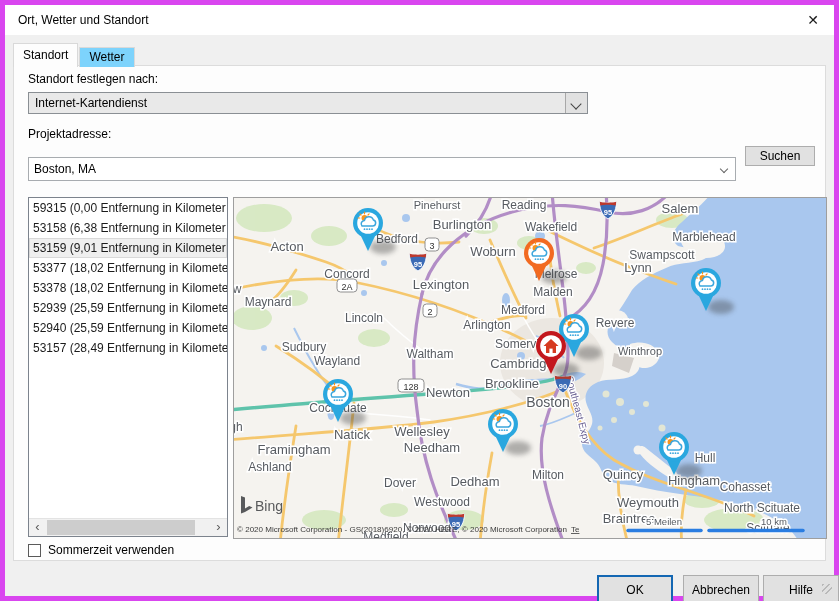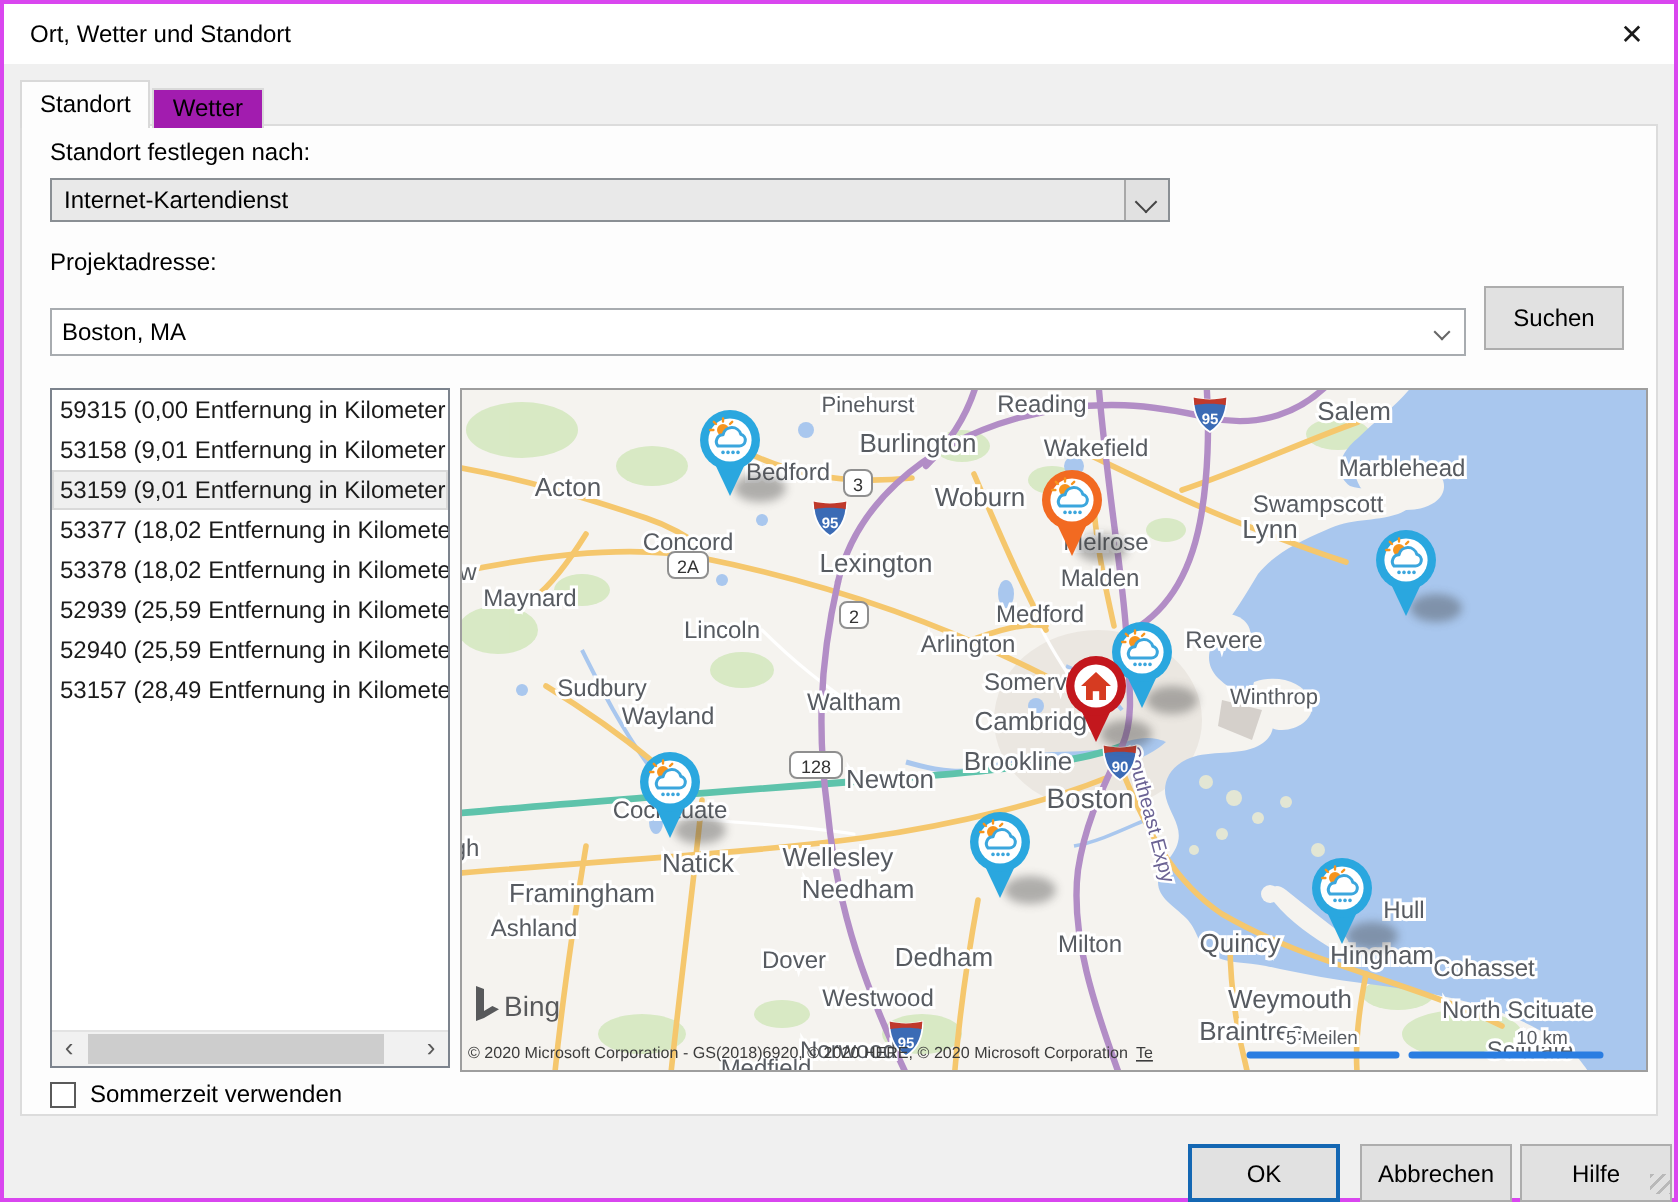--- a/index.html
+++ b/index.html
@@ -1,22 +1,22 @@
 <!DOCTYPE html>
 <html><head>
 <meta charset="utf-8">
 <style>
   html,body{margin:0;padding:0;width:839px;height:601px;overflow:hidden;
     font-family:"Liberation Sans",sans-serif;-webkit-font-smoothing:antialiased;}
-  .dialog{position:absolute;inset:0;background:#f0f0f0;border:2px solid #d946ef;box-sizing:border-box;}
+  .dialog{position:absolute;inset:0;background:#f0f0f0;border:5px solid #d946ef;box-sizing:border-box;}
   .titlebar{position:absolute;left:0;top:0;right:0;height:30px;background:#ffffff;}
   .title{position:absolute;left:13px;top:8px;font-size:12px;color:#000;}
   .closebtn{position:absolute;right:5px;top:3px;width:32px;height:24px;display:flex;align-items:center;justify-content:center;font-size:14px;color:#1a1a1a;cursor:pointer;}
   .tabs{position:absolute;left:8px;top:38px;display:flex;align-items:flex-end;z-index:3;}
-  .tab{background:#a21caf;border:1px solid #d9d9d9;border-bottom:none;height:19px;line-height:19px;
+  .tab{background:#7dd3fc;border:1px solid #d9d9d9;border-bottom:none;height:19px;line-height:19px;
     font-size:12px;padding:0 9px;color:#000;margin-right:1px;}
   .tab.active{background:#fdfdfd;height:23px;line-height:22px;position:relative;z-index:4;}
   .panel{position:absolute;left:8px;right:8px;top:60px;height:496px;background:#fdfdfd;border:1px solid #dcdcdc;box-sizing:border-box;}
   .lbl{position:absolute;font-size:12px;color:#000;}
   .combo{position:absolute;box-sizing:border-box;background:#e9e9e9;border:1px solid #8a8f94;font-size:12px;color:#000;padding-left:36px;}
   .combo .val{position:absolute;left:6px;top:3px;right:24px;white-space:nowrap;overflow:hidden;}
   .combo .btn{position:absolute;right:0;top:0;bottom:0;width:21px;background:#e1e1e1;border-left:1px solid #a8a8a8;}
   .chev{position:absolute;right:7px;top:7px;width:7px;height:7px;border-right:1.4px solid #444;border-bottom:1.4px solid #444;transform:rotate(45deg);transform-origin:center;}
   .combo2{position:absolute;box-sizing:border-box;background:#fff;border:1px solid #a8acb0;}
   .combo2 input{position:absolute;left:5px;top:2px;right:22px;bottom:2px;border:none;outline:none;background:transparent;font-size:12px;font-family:"Liberation Sans",sans-serif;color:#000;padding:0;}
@@ -65,28 +65,28 @@
     <span class="btn">
         <span class="chev"></span>
       </span>
   </div>
 
   <span class="lbl" style="left:23px;top:122px;">Projektadresse:</span>
   <div class="combo2" style="left:23px;top:152px;width:708px;height:24px;">
     <input value="Boston, MA" style="">
     <span class="chev2"></span>
   </div>
-  <div class="pushbtn" style="left:740px;top:141px;width:70px;height:32px;">Suchen</div>
+  <div class="pushbtn" style="left:740px;top:141px;width:70px;height:20px;">Suchen</div>
 
   <span class="lbl" style="left:23px;top:175px;margin-top:32px;">Wetterstationen:</span>
 
   <div class="listbox">
     <div id="station-rows">
         <div class="litem">59315 (0,00 Entfernung in Kilometer</div>
-        <div class="litem">53158 (9,01 Entfernung in Kilometer</div>
+        <div class="litem">53158 (6,38 Entfernung in Kilometer</div>
         <div class="litem sel">53159 (9,01 Entfernung in Kilometer</div>
         <div class="litem">53377 (18,02 Entfernung in Kilometer</div>
         <div class="litem">53378 (18,02 Entfernung in Kilometer</div>
         <div class="litem">52939 (25,59 Entfernung in Kilometer</div>
         <div class="litem">52940 (25,59 Entfernung in Kilometer</div>
         <div class="litem">53157 (28,49 Entfernung in Kilometer</div>
       </div>
     <div class="hscroll">
       <span class="harrow" style="left:0;">‹</span>
       <span class="hthumb"></span>

